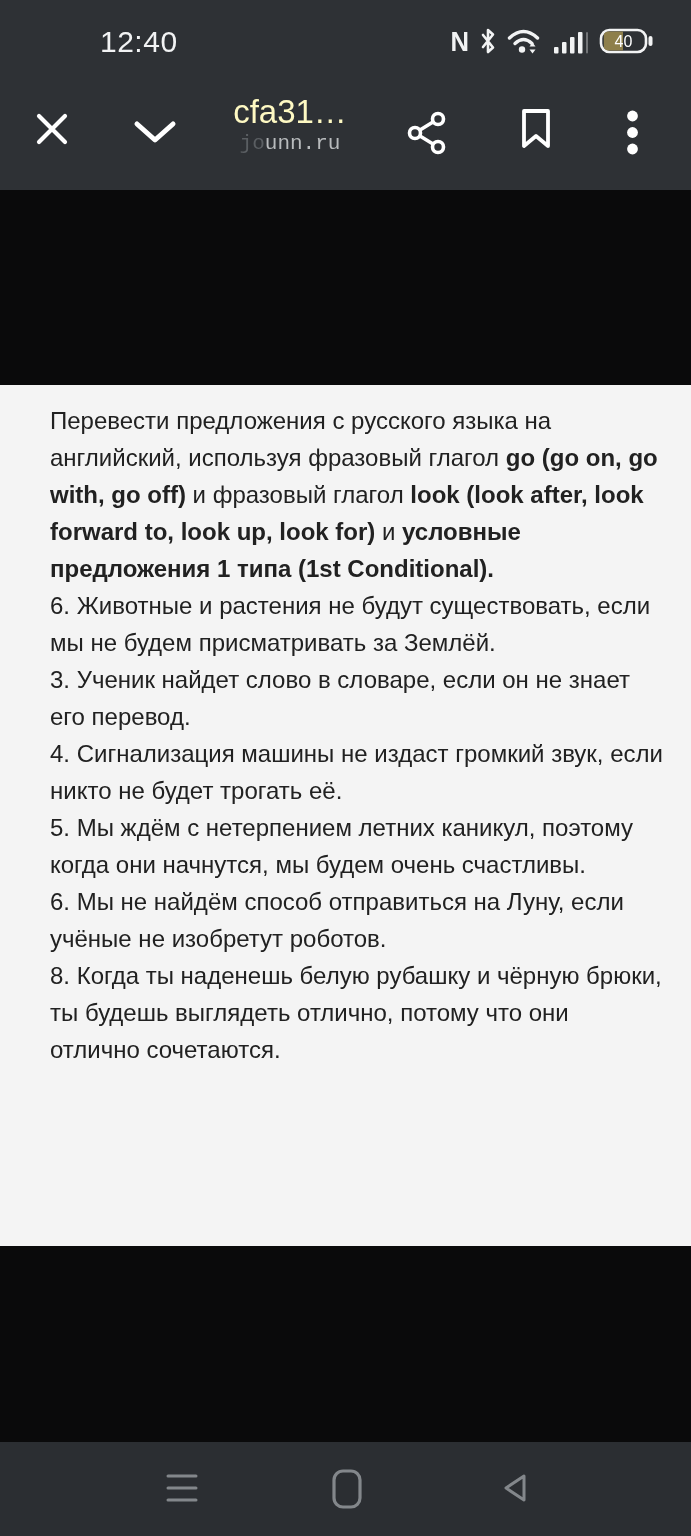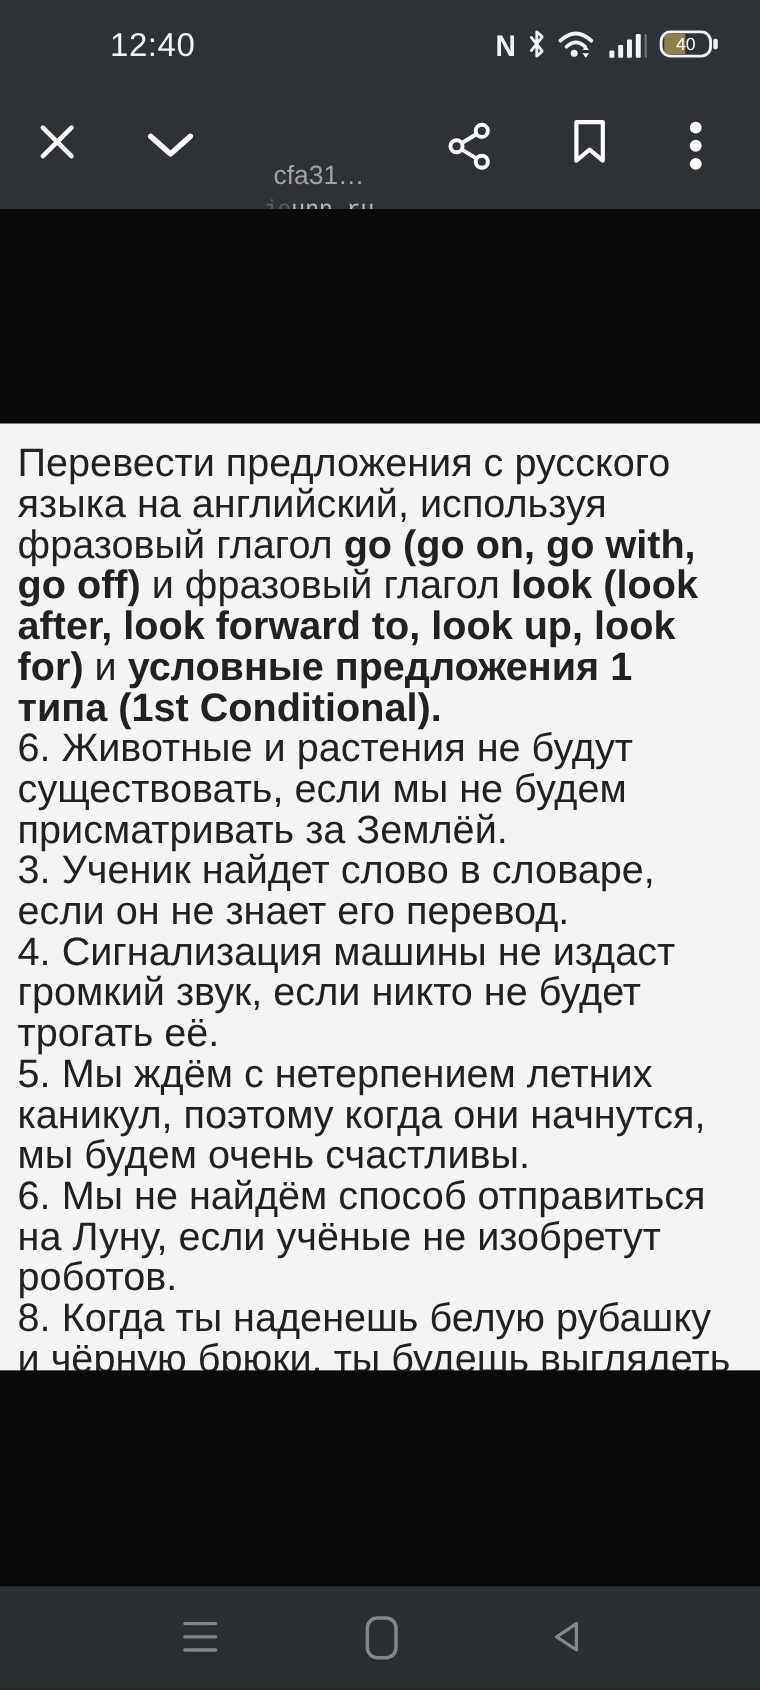--- a/index.html
+++ b/index.html
@@ -24,35 +24,35 @@
   .top-chrome{position:absolute;top:0;left:0;right:0;height:228px;background:var(--chrome_bg);}
   .status-bar{position:relative;height:85px;}
   .time{position:absolute;left:100px;top:25px;font-size:30px;color:#f2f3f4;letter-spacing:.5px;}
   .status-icons{position:absolute;right:37px;top:0;height:85px;display:flex;align-items:center;gap:10px;}
   .nfc{color:#f2f3f4;font-size:27px;font-weight:600;transform:scaleX(.95);line-height:1;}
   .app-bar{position:relative;height:105px;}
   .icon-btn{position:absolute;background:none;border:none;padding:0;margin:0;cursor:pointer;line-height:0;}
   .close-btn{left:34px;top:26px;}
   .chevron-btn{left:131px;top:33px;}
   .title-wrap{position:absolute;left:175px;top:9px;width:230px;text-align:center;}
-  .page-title{font-size:24px;color:#a3a3a3;white-space:nowrap;line-height:36px;margin-top:48px;}
+  .page-title{font-size:33px;color:#fef9c3;white-space:nowrap;line-height:36px;}
   .page-domain{font-size:21px;line-height:24px;margin-top:2px;white-space:nowrap;font-family:Liberation Mono, monospace;}
   .domain-prefix{color:var(--subtitle_dim);}
   .domain-rest{color:var(--subtitle_lit);}
   .share-btn{left:404px;top:25px;}
   .bookmark-btn{left:519px;top:23px;}
   .dots-btn{left:626px;top:24px;}
   
   .gap-top{position:absolute;top:190px;left:0;right:0;height:195px;background:var(--black_band);}
   .gap-bottom{position:absolute;top:1246px;left:0;right:0;height:196px;background:var(--black_band);}
   
   .doc{
     position:absolute;top:385px;left:0;right:0;height:861px;
     background:var(--content_bg);color:var(--content_text);
-    padding:17px 26px 0 16px;font-size:36px;line-height:37px;
+    padding:17px 26px 0 50px;font-size:24px;line-height:37px;
   }
   .doc p{margin:0;}
   .b{font-weight:bold;}
   
   .nav-bar{position:absolute;top:1442px;left:0;right:0;height:94px;background:var(--nav_bg);}
   .nav-btn{position:absolute;background:none;border:none;padding:0;cursor:pointer;line-height:0;}
   .nav-recents{left:164px;top:28px;}
   .nav-home{left:331px;top:26px;}
   .nav-back{left:499px;top:29px;}
 </style>

